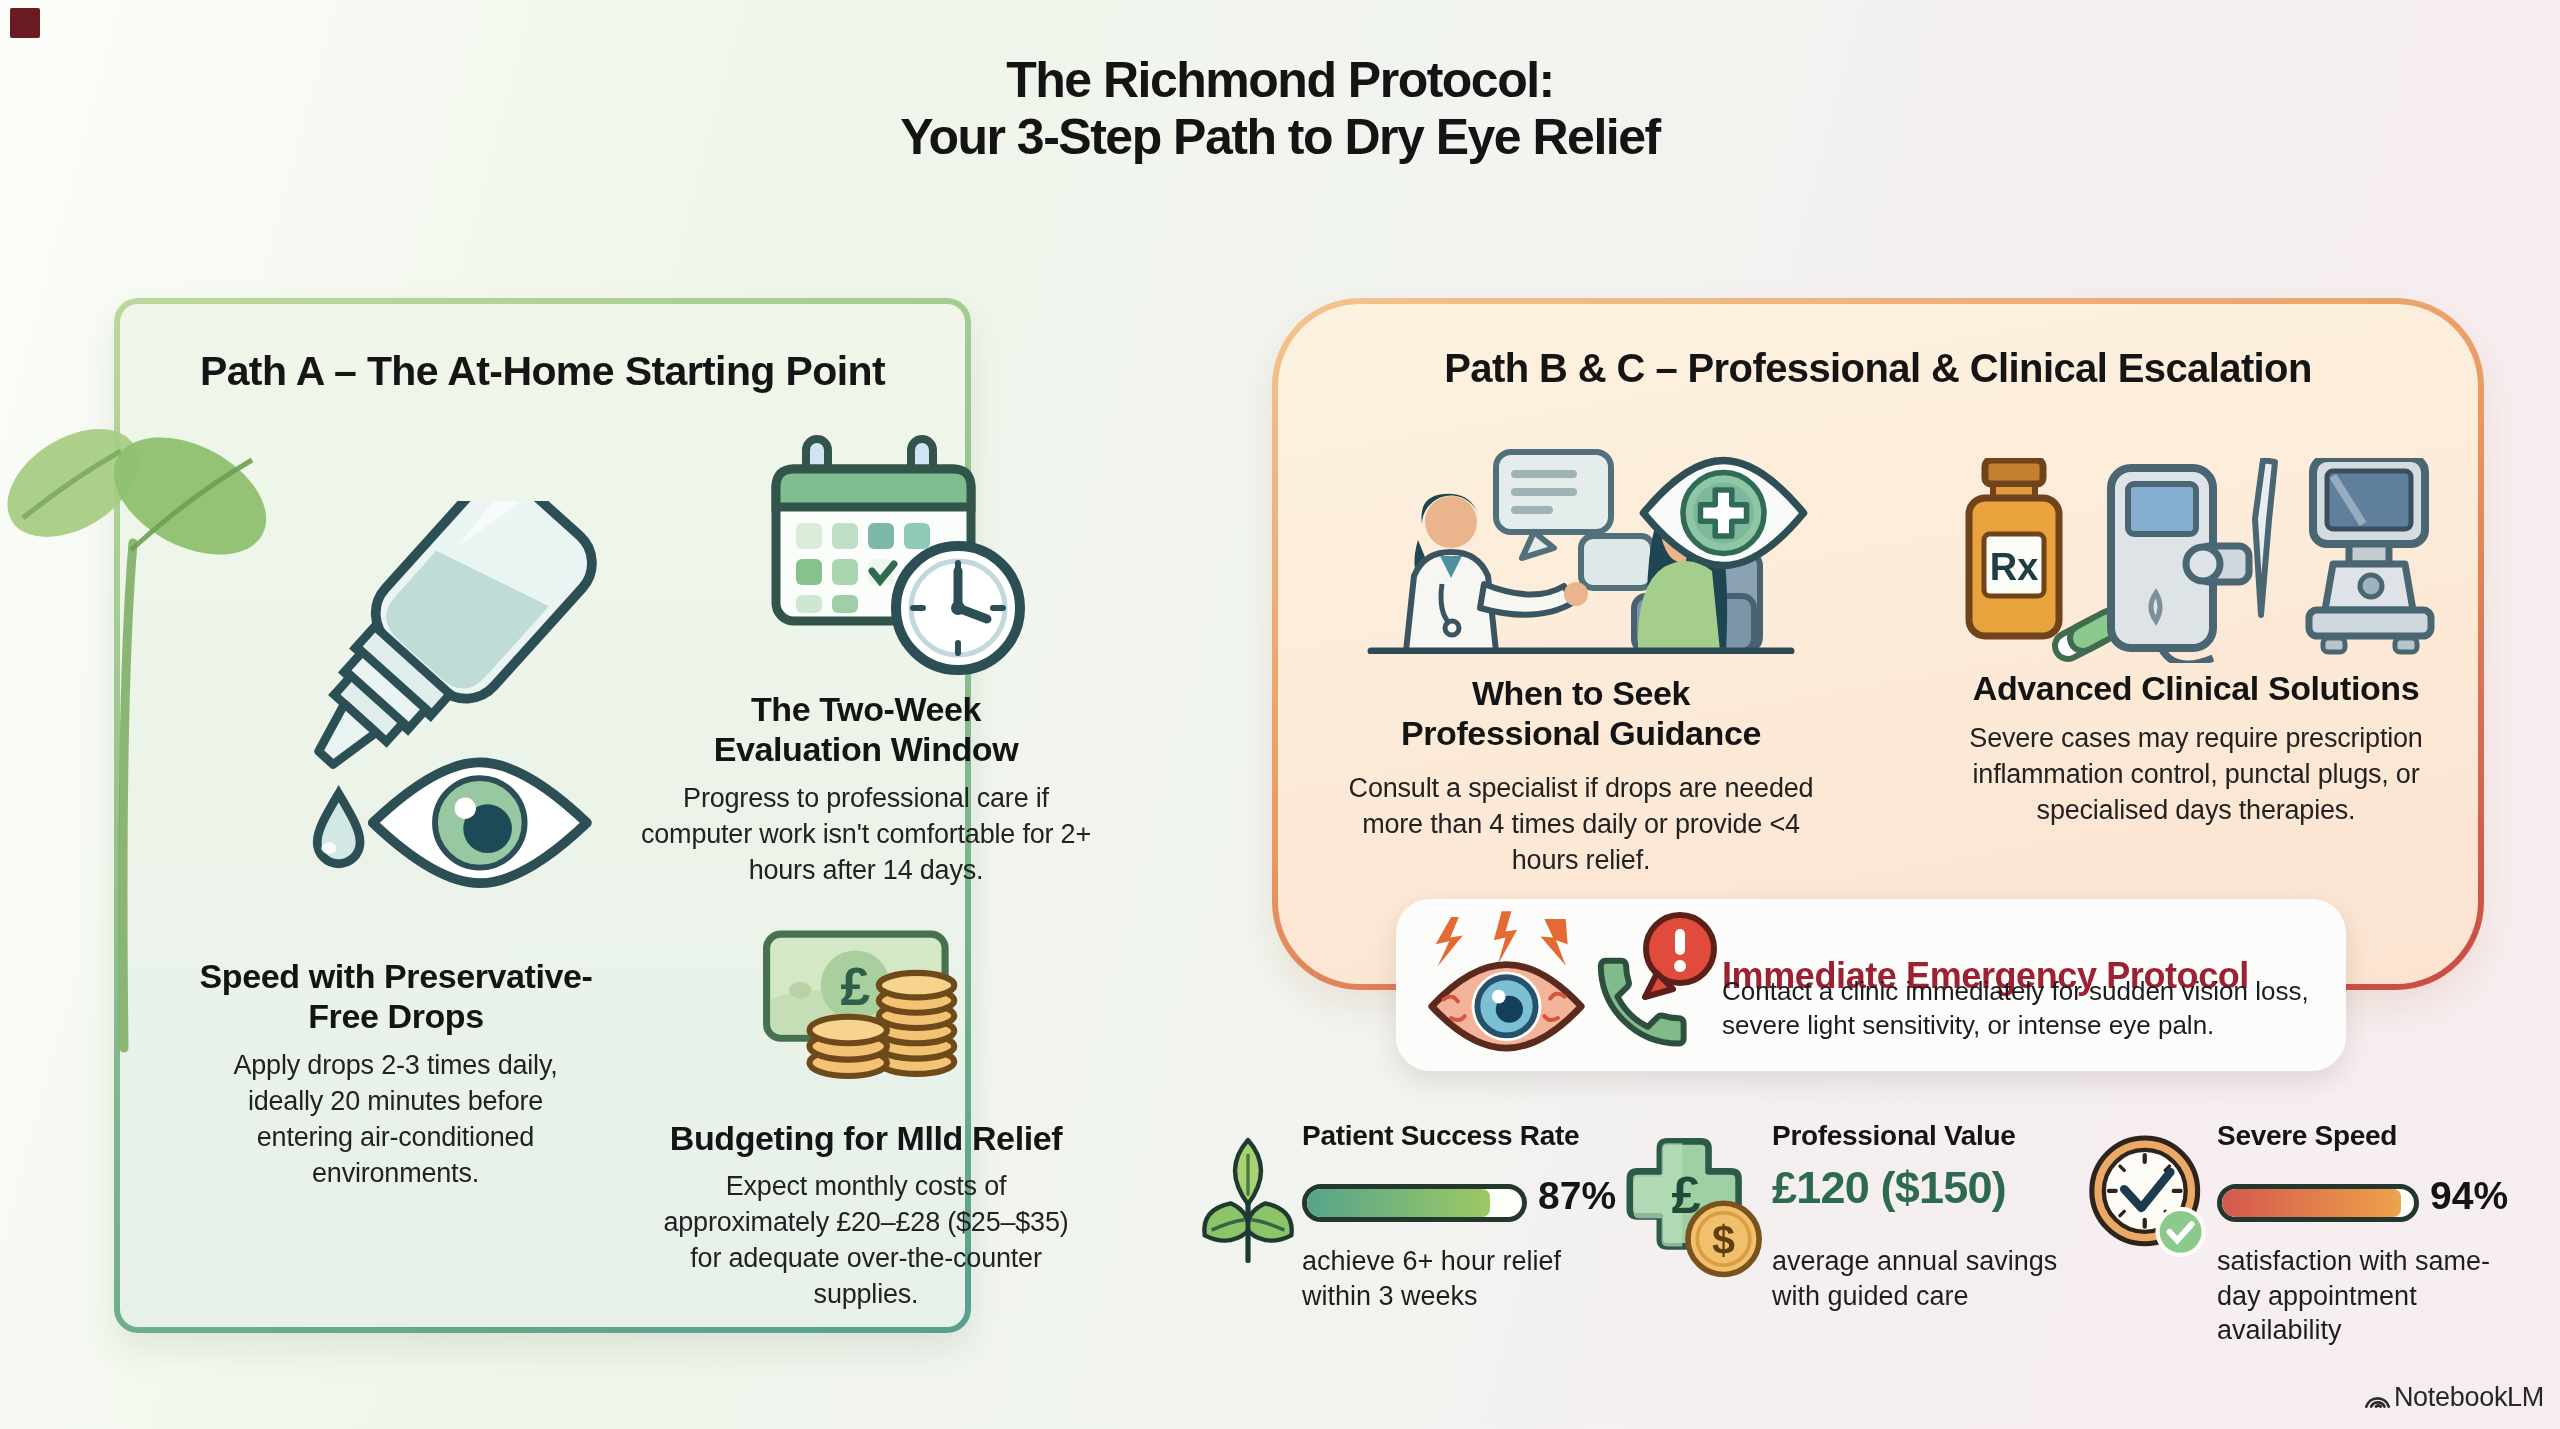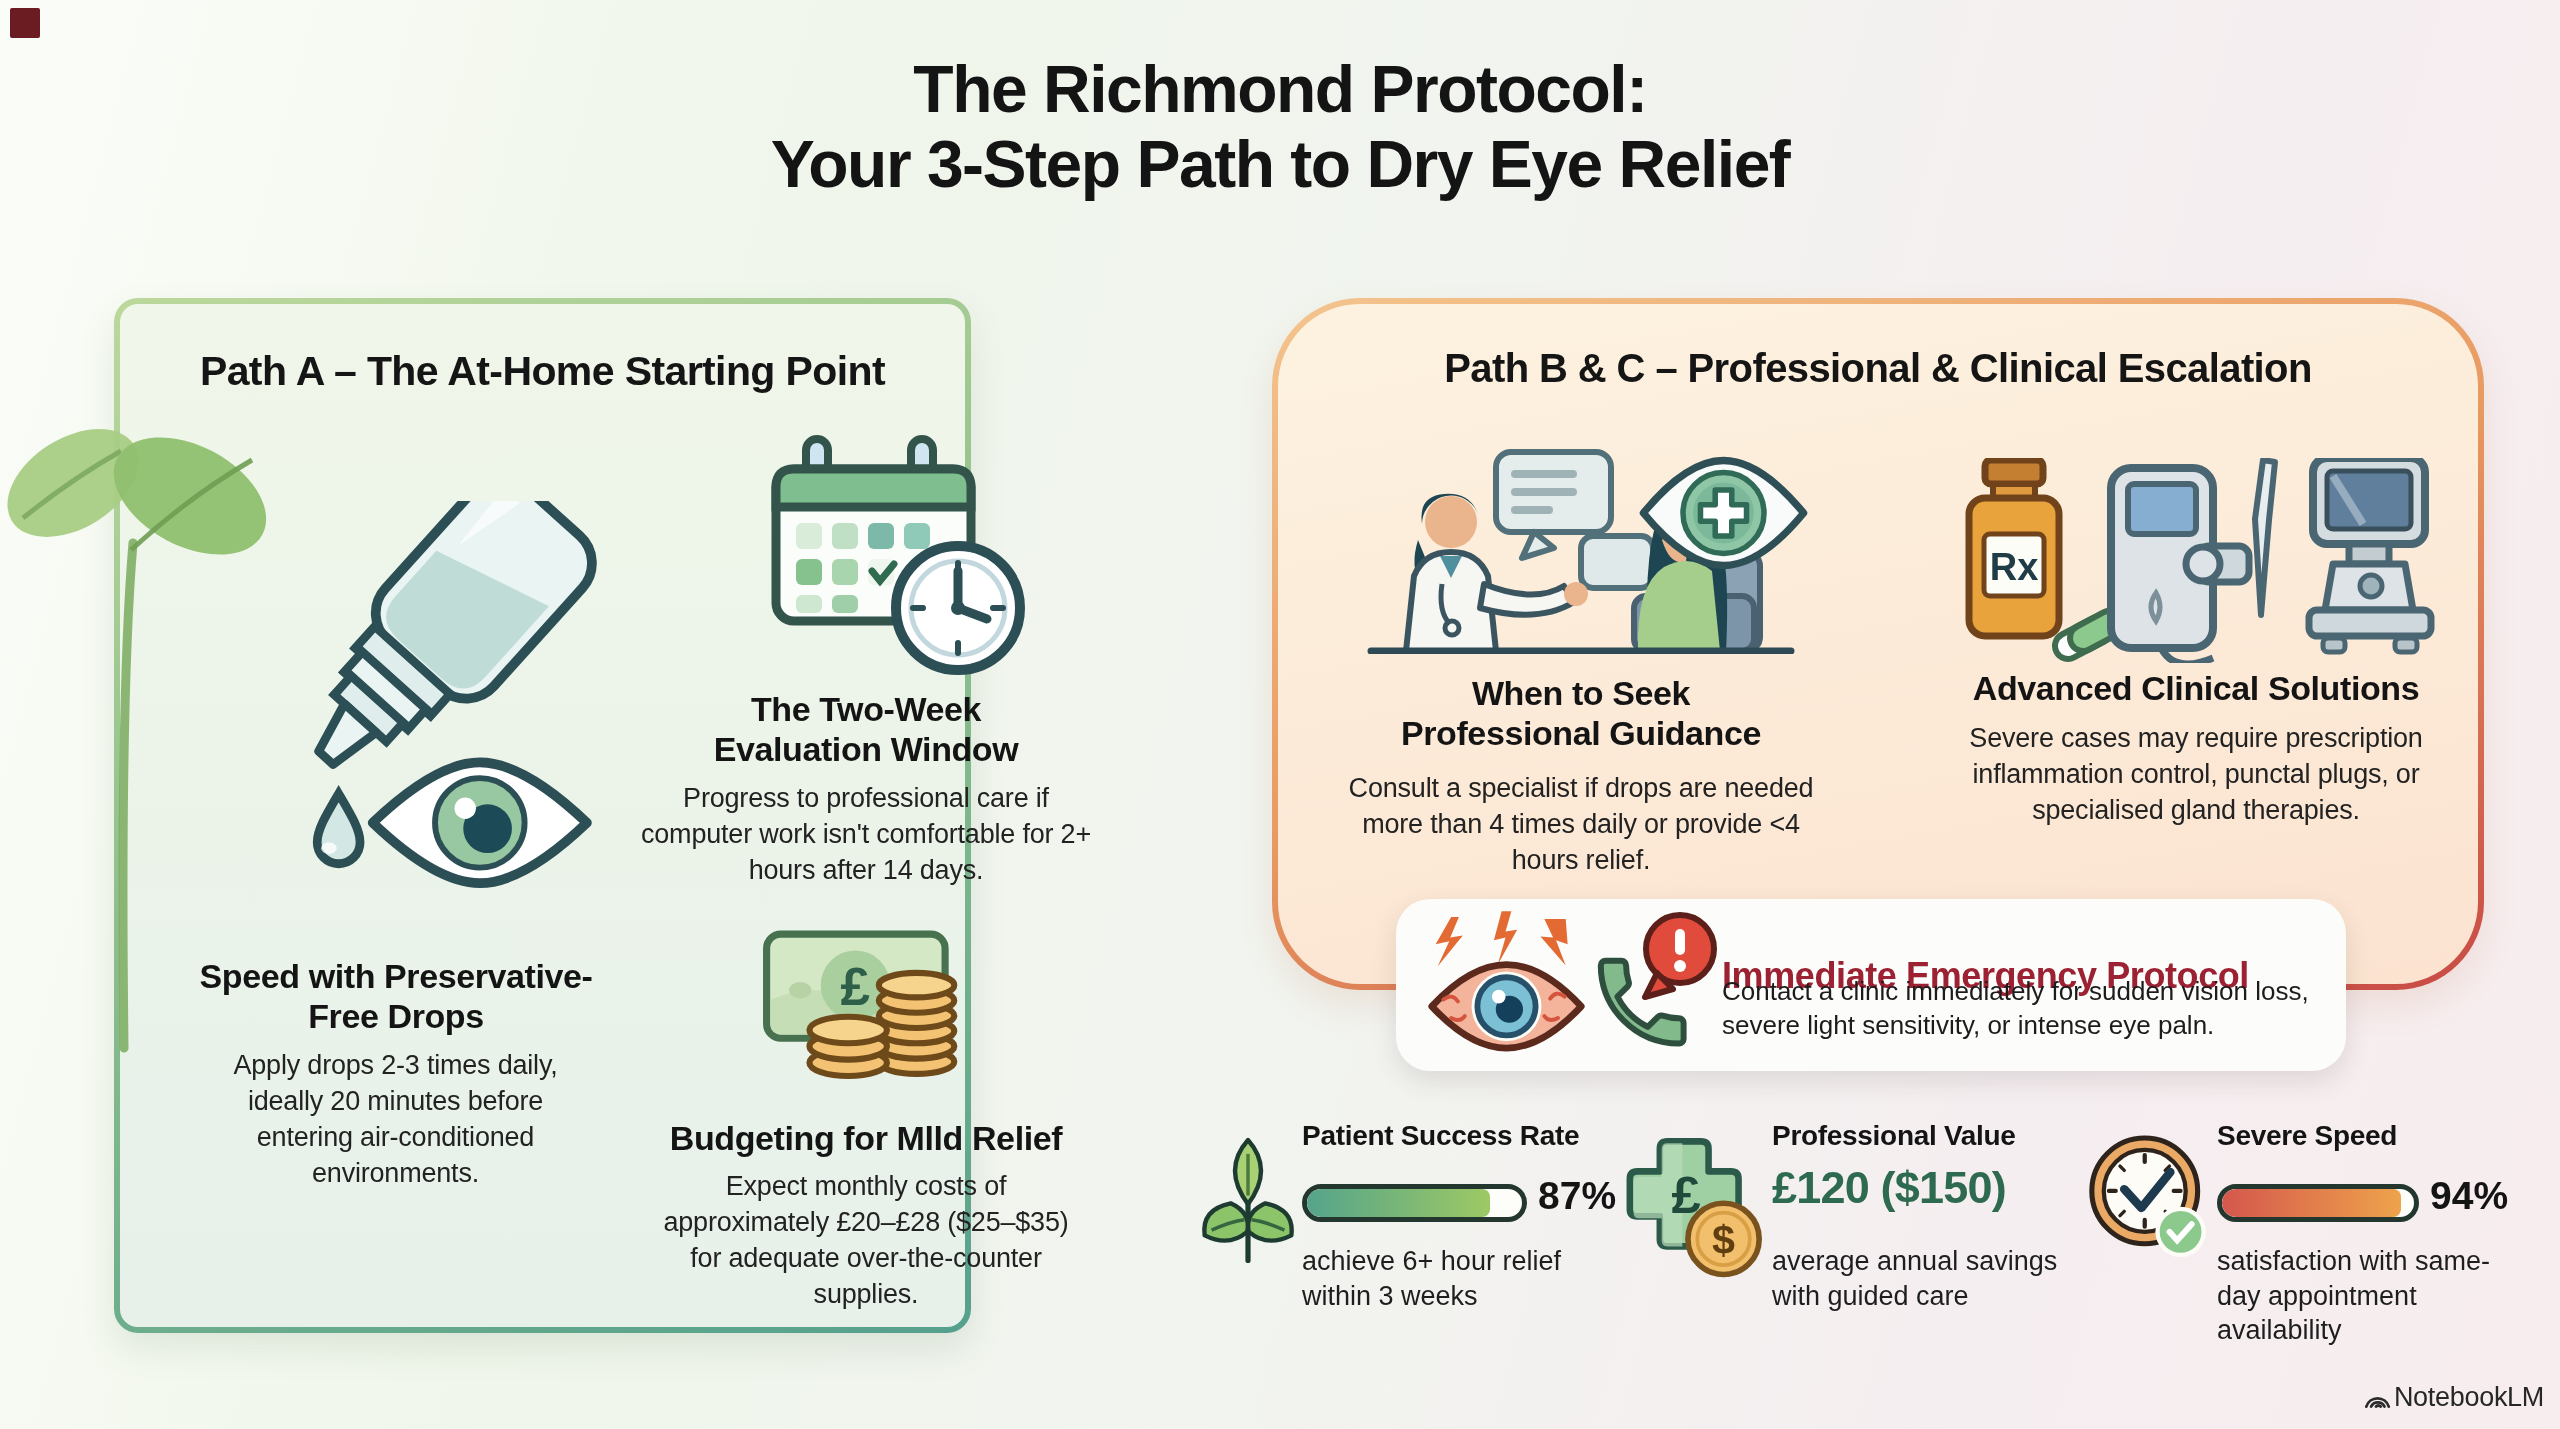--- a/index.html
+++ b/index.html
@@ -2,21 +2,21 @@
 <html><head>
 <meta charset="utf-8">
 <style>
   html,body{margin:0;padding:0;}
   body{font-family:"Liberation Sans",sans-serif;color:#1c1c1c;}
   .stage{position:relative;width:2560px;height:1429px;overflow:hidden;
     background:linear-gradient(105deg,#fbfdf8 0%,#f0f6eb 28%,#f1f4ef 52%,#f5eef0 78%,#f7edee 100%);}
   .abs{position:absolute;}
   .corner-marker{left:10px;top:8px;width:30px;height:30px;background:#6b1b22;border-radius:2px;}
   
-  .title{left:0;top:52px;width:2560px;text-align:center;font-weight:700;font-size:66px;
+  .title{left:0;top:52px;width:2560px;text-align:center;font-weight:700;font-size:50px;
     line-height:1.14;letter-spacing:-1.5px;color:#141414;}
   
   .panel{border:6px solid transparent;box-sizing:border-box;}
   .panel-a{left:114px;top:298px;width:857px;height:1035px;border-radius:24px;
     background:linear-gradient(180deg,#f0f6e9,#e7f1ea) padding-box,
                linear-gradient(160deg,#bcd89c 0%,#8fc08b 45%,#55a08d 100%) border-box;
     box-shadow:0 16px 34px rgba(90,130,95,.14);}
   .panel-b{left:1272px;top:298px;width:1212px;height:692px;border-radius:88px;
     background:linear-gradient(170deg,#fdf2e0,#fbe3d0) padding-box,
                linear-gradient(160deg,#f4c48e 0%,#e89a61 48%,#c84a45 100%) border-box;
@@ -208,21 +208,21 @@
       <path d="M372,18 l30,48" stroke="#ffffff" stroke-width="8" opacity="0.35"></path>
       <rect x="388" y="86" width="40" height="20" fill="#c2ccd1" stroke="#4a6672" stroke-width="7"></rect>
       <path d="M372,106 h72 l8,46 h-88 Z" fill="#dde3e6" stroke="#4a6672" stroke-width="7" stroke-linejoin="round"></path>
       <circle cx="410" cy="128" r="11" fill="#9fb3bb" stroke="#4a6672" stroke-width="5"></circle>
       <rect x="348" y="152" width="122" height="26" rx="8" fill="#cfd8dc" stroke="#4a6672" stroke-width="7"></rect>
       <rect x="362" y="180" width="22" height="14" rx="5" fill="#b7c4ca" stroke="#4a6672" stroke-width="5"></rect>
       <rect x="434" y="180" width="22" height="14" rx="5" fill="#b7c4ca" stroke="#4a6672" stroke-width="5"></rect>
     </svg>
 
     <div class="abs card-h" style="left:658px;top:364px;width:520px">Advanced Clinical Solutions</div>
-    <div class="abs card-p" style="left:648px;top:417px;width:540px">Severe cases may require prescription inflammation control, punctal plugs, or specialised gland therapies.</div>
+    <div class="abs card-p" style="left:648px;top:417px;width:540px">Severe cases may require prescription inflammation control, punctal plugs, or specialised days therapies.</div>
   </section>
 
   <div class="abs emergency">
     <svg class="abs" style="left:28px;top:8px" width="165" height="155" viewBox="0 0 170 155">
       <g fill="#e46a33">
         <path d="M28,8 L12,36 l14,-3 l-12,26 l26,-32 l-13,2 l9,-21 Z"></path>
         <path d="M80,2 L72,32 l12,-3 l-8,28 l20,-36 l-12,2 l6,-21 Z"></path>
         <path d="M128,10 L130,36 l-12,-4 l10,26 l-26,-30 l13,1 l-9,-19 Z" transform="translate(18,0)"></path>
       </g>
       <path d="M8,100 Q48,57 85,57 Q122,57 162,100 Q122,143 85,143 Q48,143 8,100 Z" fill="#f4b49b" stroke="#5c2a1d" stroke-width="7" stroke-linejoin="round"></path>

